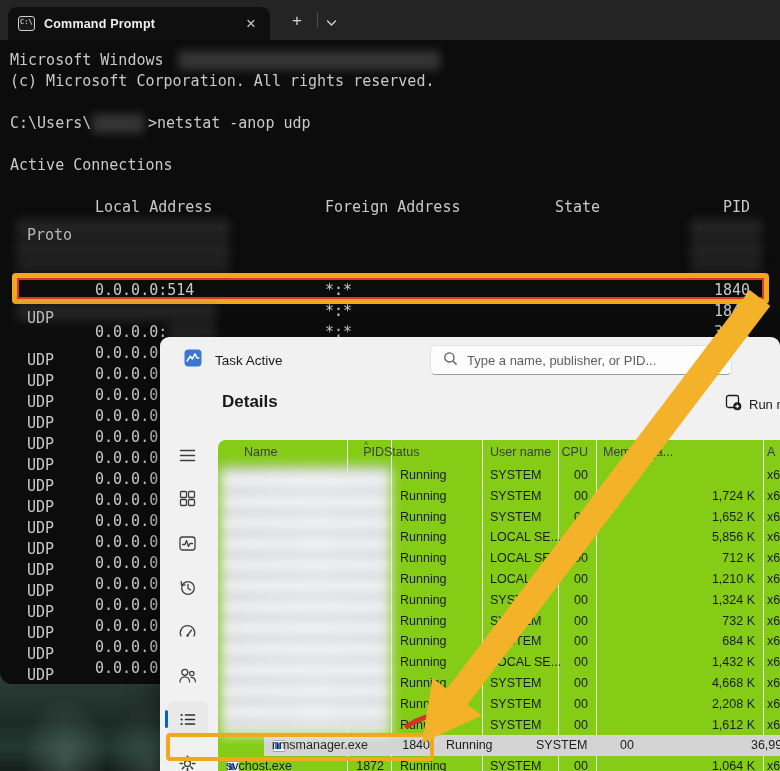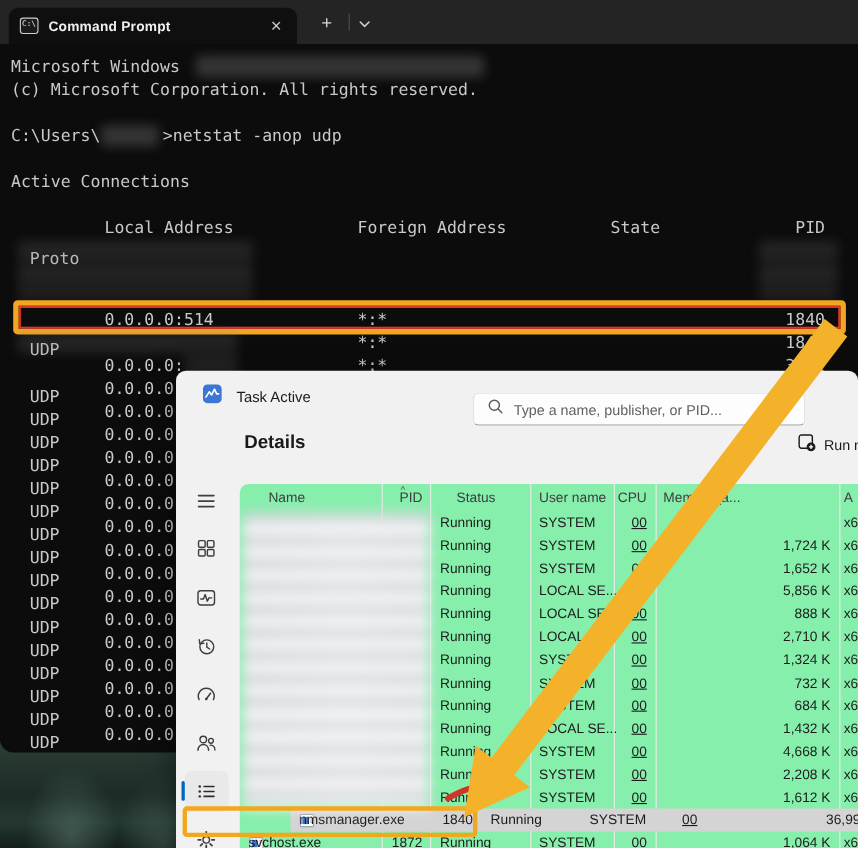--- a/index.html
+++ b/index.html
@@ -47,52 +47,52 @@
   .left-rows{position:absolute;left:0;top:303px;width:100%;}
   .left-rows .trow{position:relative;}
 
   
   .tm{position:absolute;left:160px;top:337px;width:620px;height:434px;z-index:2;
       background:#f1f1f1;border-radius:9px 9px 0 0;overflow:hidden;
       box-shadow:0 10px 30px rgba(0,0,0,.5);}
   .tm-titlebar{position:relative;height:46px;display:flex;align-items:center;}
   .tm-appicon{margin-left:24px;}
   .tm-title{margin-left:13px;font-size:13.5px;color:#1b1b1b;}
-  .tm-search{position:absolute;left:270px;top:20px;width:302px;height:30px;background:#fdfdfd;
+  .tm-search{position:absolute;left:270px;top:8px;width:302px;height:30px;background:#fdfdfd;
              border:1px solid #e2e2e2;border-bottom:1.5px solid #9a9a9a;border-radius:5px;
              display:flex;align-items:center;gap:9px;padding:0 12px;}
   .tm-search-ph{font-size:13px;color:#5f5f5f;white-space:nowrap;overflow:hidden;}
 
   .tm-side{position:absolute;left:0;top:46px;width:55px;bottom:0;}
   .sicon{position:absolute;left:18px;width:19px;height:19px;}
   .side-sel-bg{position:absolute;left:8px;top:318px;width:40px;height:37px;background:#e9e9e9;border-radius:6px;}
   .side-sel-pill{position:absolute;left:5px;top:327px;width:3px;height:18px;background:#0067c0;border-radius:2px;}
 
   .tm-pagetitle{position:absolute;left:62px;top:55px;font-size:17px;font-weight:700;color:#191919;}
   .tm-run{position:absolute;left:565px;top:57px;display:flex;align-items:center;gap:7px;
           font-size:13px;color:#1b1b1b;white-space:nowrap;}
 
-  .panel{position:absolute;left:58px;top:103px;width:562px;height:331px;background:#86efac;
+  .panel{position:absolute;left:58px;top:103px;width:562px;height:331px;background:#84cc16;
          border-top-left-radius:8px;overflow:hidden;}
   .vsep{position:absolute;top:0;bottom:0;width:1px;background:#eaeaea;}
   .th{position:relative;height:25px;font-size:12.5px;color:#3d3d3d;}
   .th span{position:absolute;line-height:25px;white-space:nowrap;}
   .h-name{left:26px;} .h-pid{left:100px;width:66px;text-align:right;}
   .h-caret{left:146px;top:-7px;font-size:9px;color:#555;}
-  .h-status{left:197px;} .h-user{left:272px;width:70px;overflow:hidden;}
+  .h-status{left:166px;} .h-user{left:272px;width:70px;overflow:hidden;}
   .h-cpu{left:320px;width:50px;text-align:right;} .h-mem{left:385px;} .h-arch{left:549px;}
 
   .rows{position:absolute;left:0;top:25px;right:0;bottom:0;}
   .tr{position:relative;height:20.8px;font-size:12.5px;color:#1c1c1c;}
   .tr.selected{background:#d4d4d4;margin-left:46px;}
   .tr span{position:absolute;line-height:20.8px;white-space:nowrap;}
   .d-name{left:8px;display:flex;align-items:center;gap:6px;height:20.8px;}
   .d-pid{left:100px;width:66px;text-align:right;}
   .d-status{left:182px;} .d-user{left:272px;width:70px;overflow:hidden;}
-  .d-cpu{left:320px;width:50px;text-align:right;text-decoration:underline;}
+  .d-cpu{left:320px;width:50px;text-align:right;}
   .d-mem{left:395px;width:142px;text-align:right;} .d-arch{left:549px;}
   .proc-icon{display:none;width:14px;height:14px;}
   .proc-icon.show{display:inline-block;}
 
   .nameblur{position:absolute;left:2px;top:26px;width:171px;height:269px;filter:blur(6px);
     background:
       repeating-linear-gradient(180deg, rgba(185,190,198,.55) 0 9px, rgba(248,248,248,.9) 9px 21px),
       linear-gradient(90deg,#e3e5e9 0%,#f6f6f6 55%,#e9eaee 100%);}
 
   
@@ -450,34 +450,34 @@
 
           <div class="tr">
             <span class="d-name">
 
               <span></span>
             </span>
             <span class="d-pid"></span>
             <span class="d-status">Running</span>
             <span class="d-user">LOCAL SE...</span>
             <span class="d-cpu">00</span>
-            <span class="d-mem">888 K</span>
+            <span class="d-mem">712 K</span>
             <span class="d-arch">x6</span>
           </div>
 
           <div class="tr">
             <span class="d-name">
 
               <span></span>
             </span>
             <span class="d-pid"></span>
             <span class="d-status">Running</span>
             <span class="d-user">LOCAL SE...</span>
             <span class="d-cpu">00</span>
-            <span class="d-mem">2,710 K</span>
+            <span class="d-mem">1,210 K</span>
             <span class="d-arch">x6</span>
           </div>
 
           <div class="tr">
             <span class="d-name">
 
               <span></span>
             </span>
             <span class="d-pid"></span>
             <span class="d-status">Running</span>

